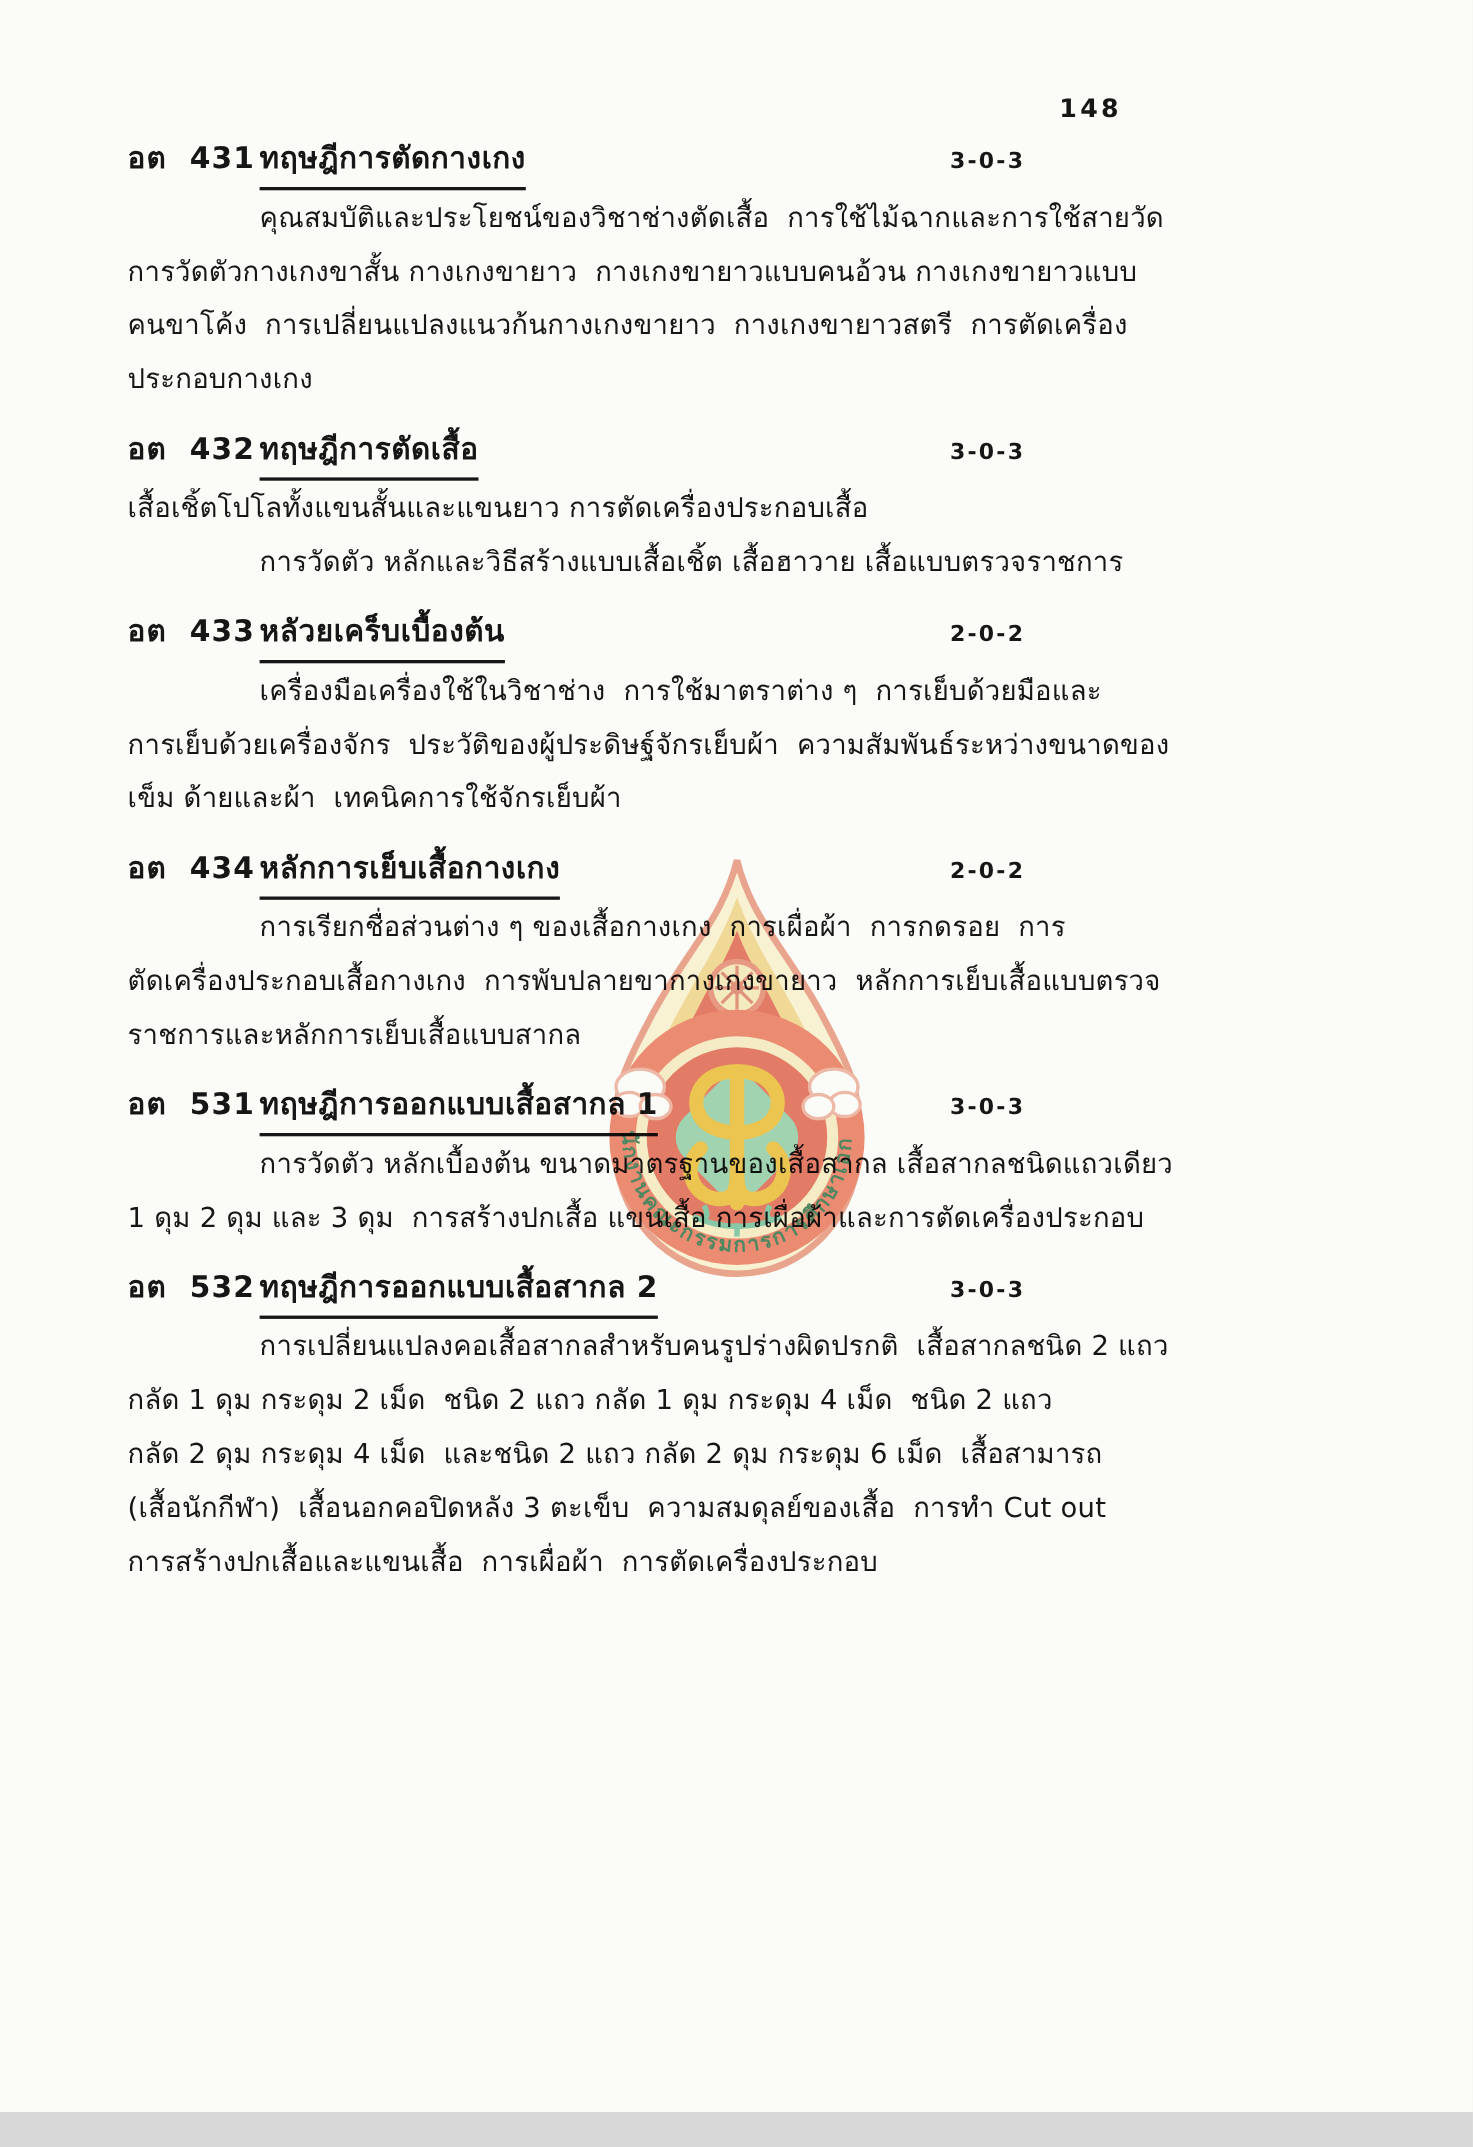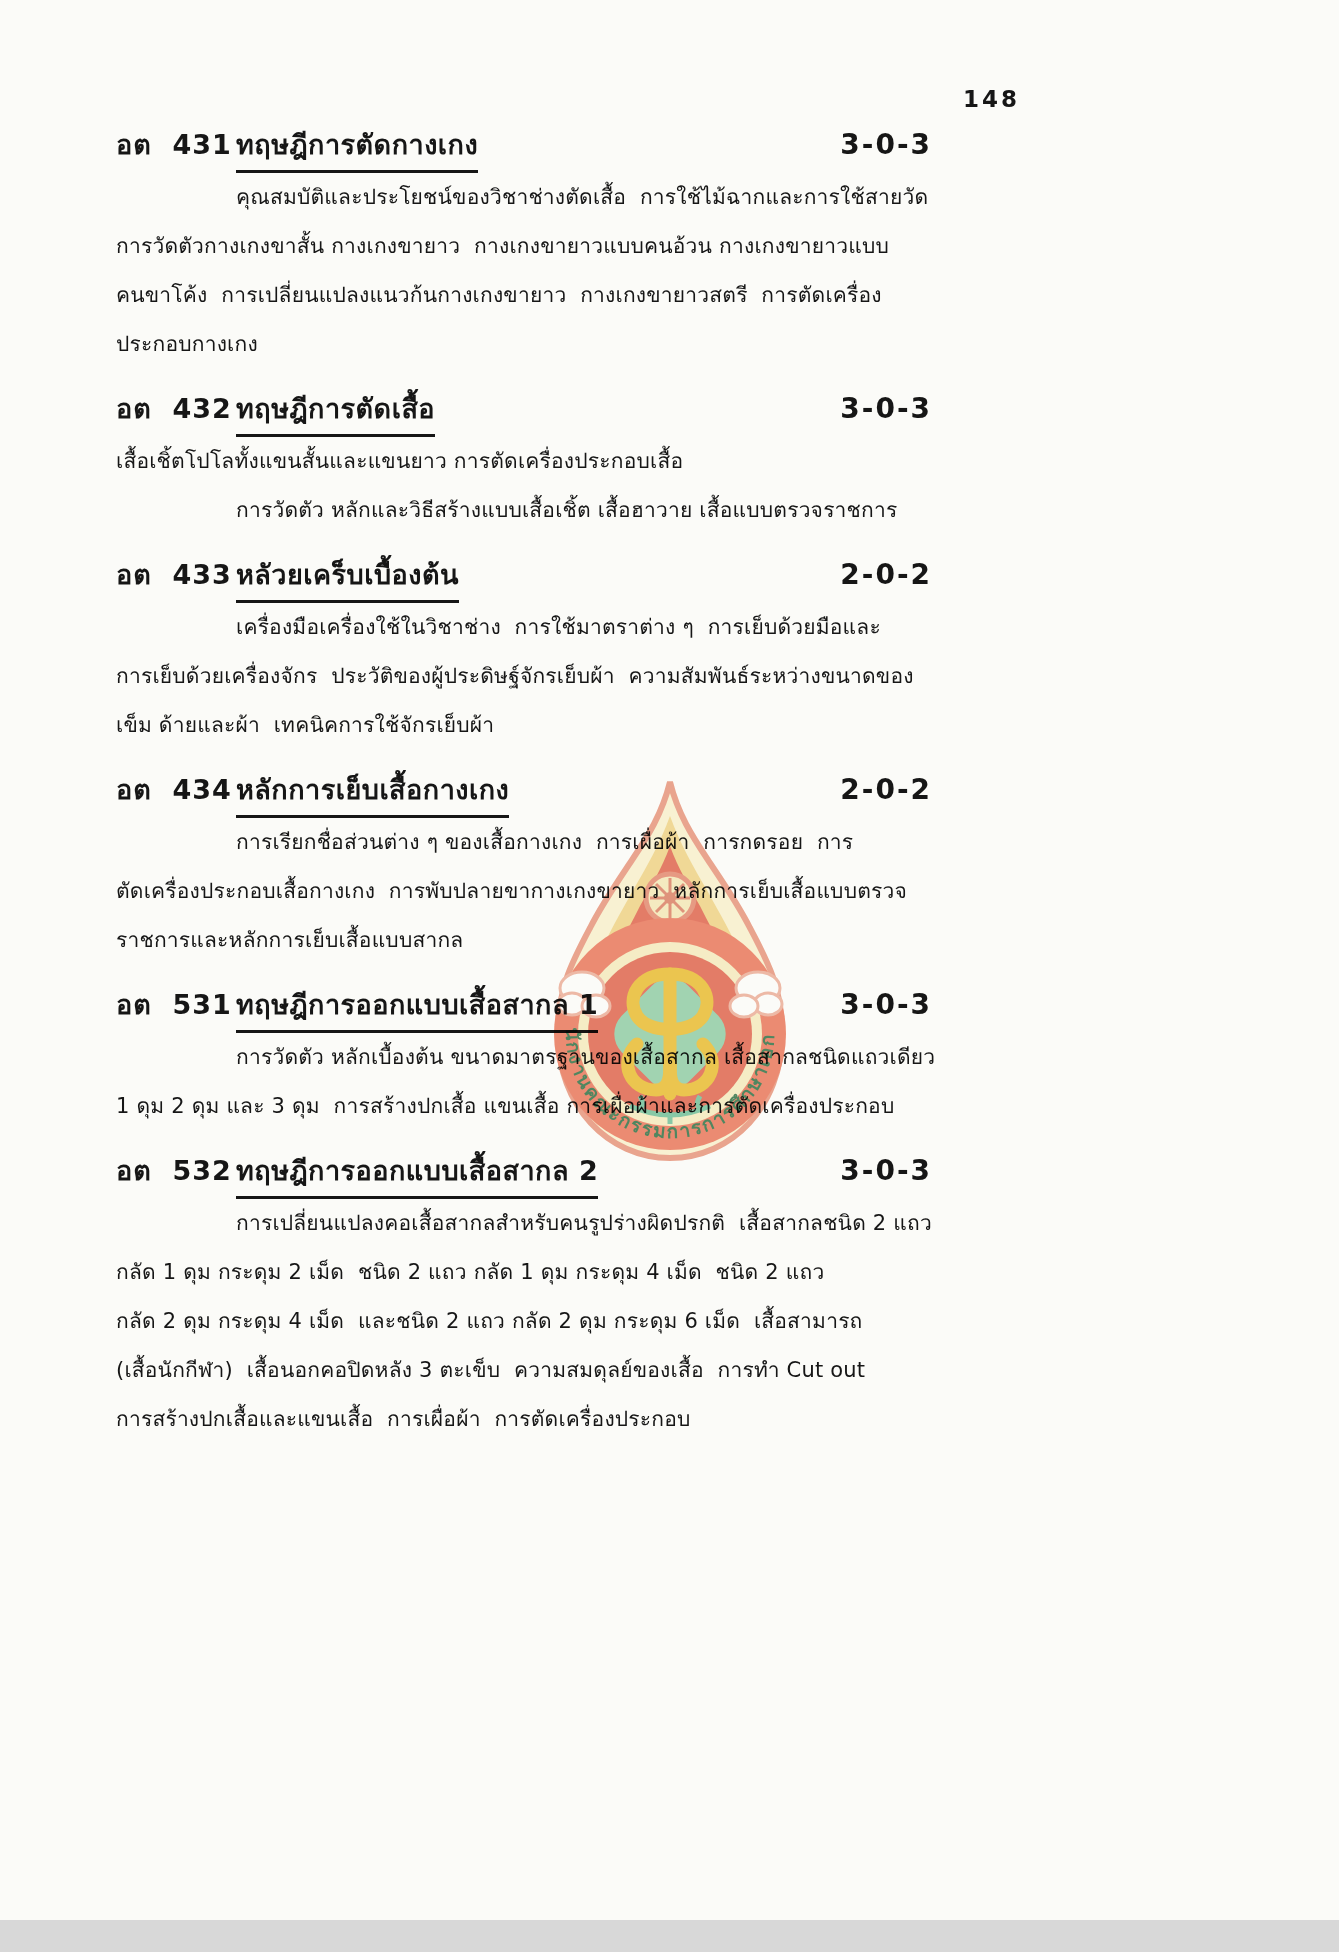--- a/index.html
+++ b/index.html
@@ -39,27 +39,27 @@
     white-space:pre;
   }
   .course-title{
     border-bottom:3px solid #161616;
     padding-bottom:1px;
     letter-spacing:.5px;
     white-space:pre;
   }
   .course-credit{
     margin-left:auto;
-    font-size:28px;
+    font-size:20px;
     font-weight:600;
     letter-spacing:2px;
     white-space:pre;
   }
   .course-desc{
-    font-size:21px;
+    font-size:25px;
     font-weight:500;
   }
   .desc-line{
     line-height:49px;
     white-space:pre;
     letter-spacing:.2px;
   }
   .desc-line.indent{padding-left:120px;}
   .watermark{
     position:absolute;

